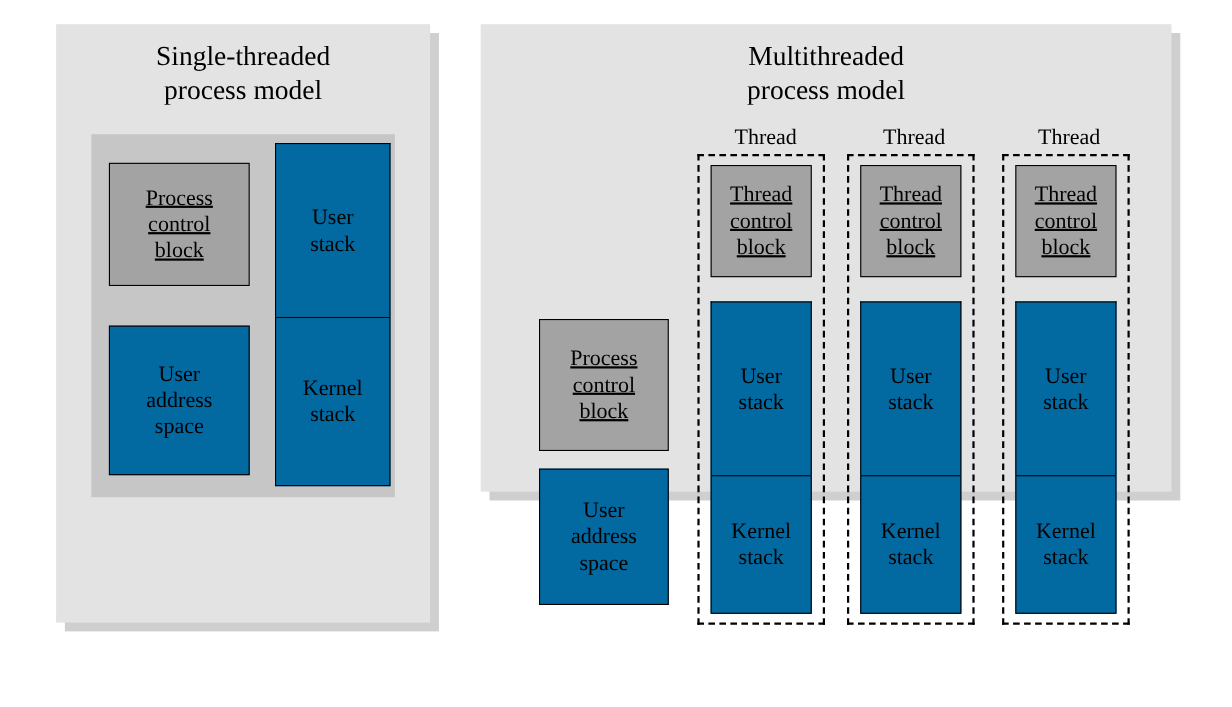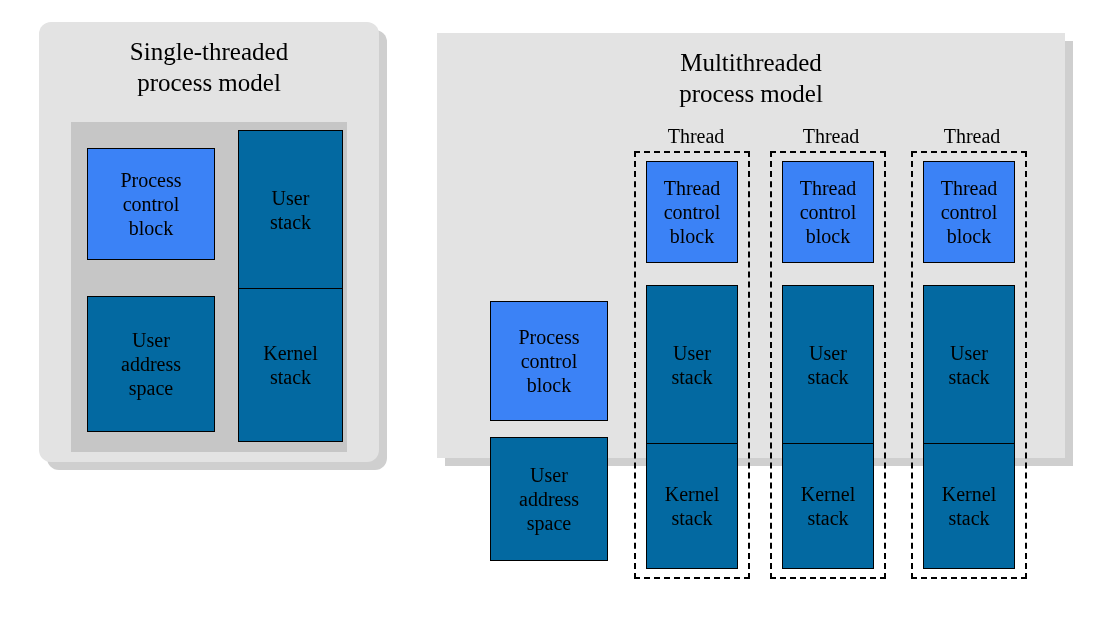--- a/index.html
+++ b/index.html
@@ -38,21 +38,22 @@
     display: flex;
     align-items: center;
     justify-content: center;
     text-align: center;
     font-size: 20px;
     line-height: 24px;
     box-sizing: border-box;
     white-space: pre-line;
   }
   .box.blue {
-    background: #3b82f6;
+    background: #a3a3a3;
+    text-decoration: underline;
   }
   .box.nobottom {
     border-bottom: none;
   }
 
   
   .inner-grey {
     position: absolute;
     background: #c6c6c6;
   }
@@ -67,42 +68,42 @@
   .thread-label {
     position: absolute;
     text-align: center;
     font-size: 20px;
     line-height: 22px;
   }
 </style>
 </head>
 <body>
 
-<div class="panel" style="left:39px; top:22px; width:340px; height:440px;border-radius:12px;">
+<div class="panel" style="left:51px; top:22px; width:340px; height:544px;">
   <div class="panel-title" style="margin-top:14px;">Single-threaded
 process model</div>
 
   <div class="inner-grey" style="left:32px; top:100px; width:276px; height:330px;"></div>
 
   <div class="box blue" style="left:48px; top:126px; width:128px; height:112px;">Process
 control
 block</div>
 
   <div class="box" style="left:48px; top:274px; width:128px; height:136px;">User
 address
 space</div>
 
   <div class="box nobottom" style="left:199px; top:108px; width:105px; height:158px;">User
 stack</div>
 
   <div class="box" style="left:199px; top:266px; width:105px; height:154px;">Kernel
 stack</div>
 </div>
 
-<div class="panel" style="left:437px; top:33px; width:628px; height:425px;">
+<div class="panel" style="left:437px; top:22px; width:628px; height:425px;">
   <div class="panel-title" style="margin-top:14px;">Multithreaded
 process model</div>
 
   <div class="box blue" style="left:53px; top:268px; width:118px; height:120px;">Process
 control
 block</div>
 
   <div class="box" style="left:53px; top:404px; width:118px; height:124px;">User
 address
 space</div>

